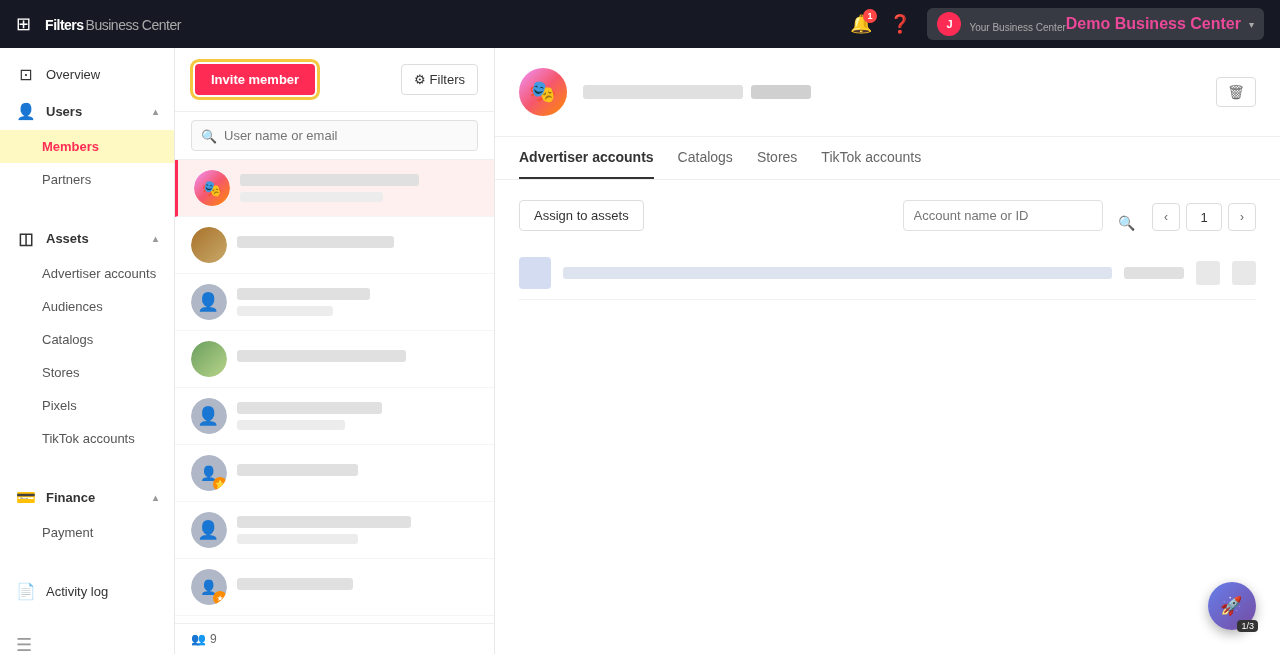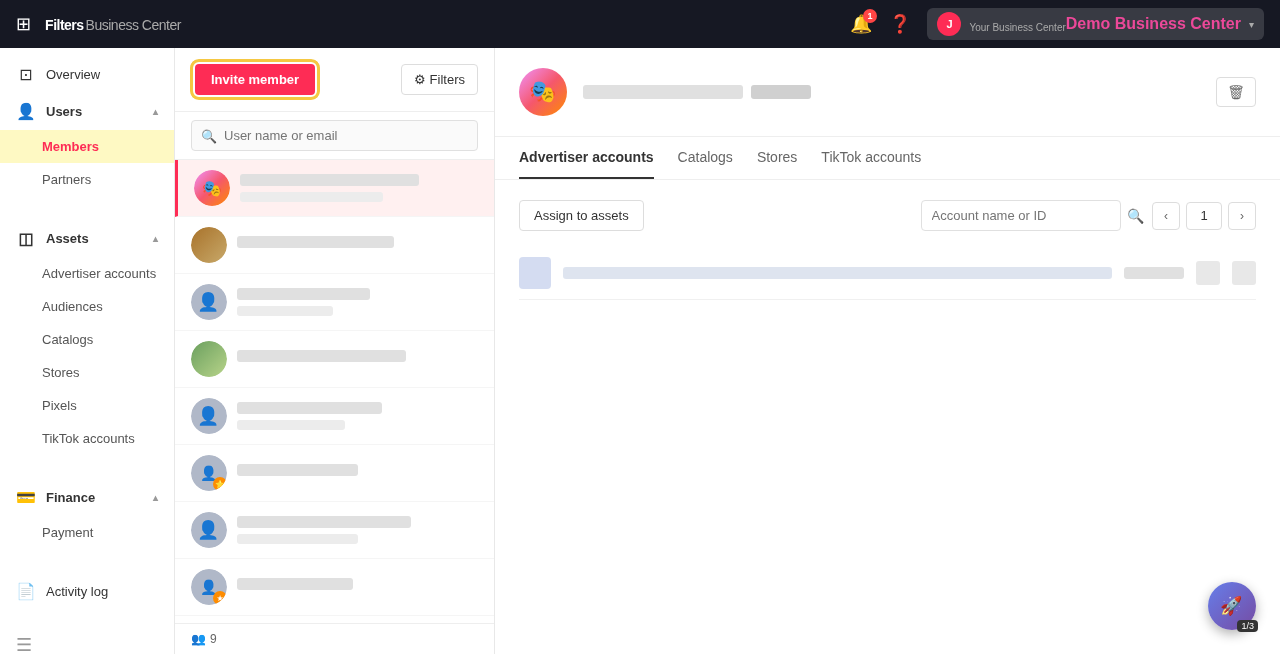--- a/index.html
+++ b/index.html
@@ -77,21 +77,21 @@
 
     
     .detail-tabs { display: flex; border-bottom: 1px solid #eee; padding: 0 24px; }
     .tab-item { padding: 12px 0; margin-right: 24px; font-size: 14px; color: #666; cursor: pointer; border-bottom: 2px solid transparent; }
     .tab-item.active { color: #333; font-weight: 600; border-bottom: 2px solid #333; }
 
     
     .tab-content { padding: 20px 24px; }
     .tab-toolbar { display: flex; align-items: center; justify-content: space-between; margin-bottom: 16px; }
     .assign-btn { background: #fff; border: 1px solid #ddd; border-radius: 4px; padding: 7px 14px; font-size: 13px; cursor: pointer; color: #333; }
-    .search-accounts { display: flex; align-items: center; gap: 7px; }
+    .search-accounts { display: flex; align-items: flex-end; gap: 16px; }
     .account-search-input { border: 1px solid #e0e0e0; border-radius: 4px; padding: 7px 10px; font-size: 13px; width: 200px; outline: none; color: #aaa; }
     .pagination { display: flex; align-items: center; gap: 6px; }
     .page-btn { border: 1px solid #ddd; border-radius: 4px; width: 28px; height: 28px; display: flex; align-items: center; justify-content: center; cursor: pointer; background: #fff; color: #666; font-size: 12px; }
     .page-num { border: 1px solid #ddd; border-radius: 4px; width: 36px; height: 28px; display: flex; align-items: center; justify-content: center; font-size: 13px; color: #333; }
 
     
     .account-row { display: flex; align-items: center; padding: 10px 0; border-bottom: 1px solid #f0f0f0; gap: 12px; }
     .account-row-avatar { width: 32px; height: 32px; background: #b0b8e0; border-radius: 4px; flex-shrink: 0; }
     .account-row-name-bar { flex: 1; height: 12px; border-radius: 3px; background: #d8d8d8; }
     .account-row-name-bar-short { width: 60px; height: 12px; border-radius: 3px; background: #e0e0e0; }

